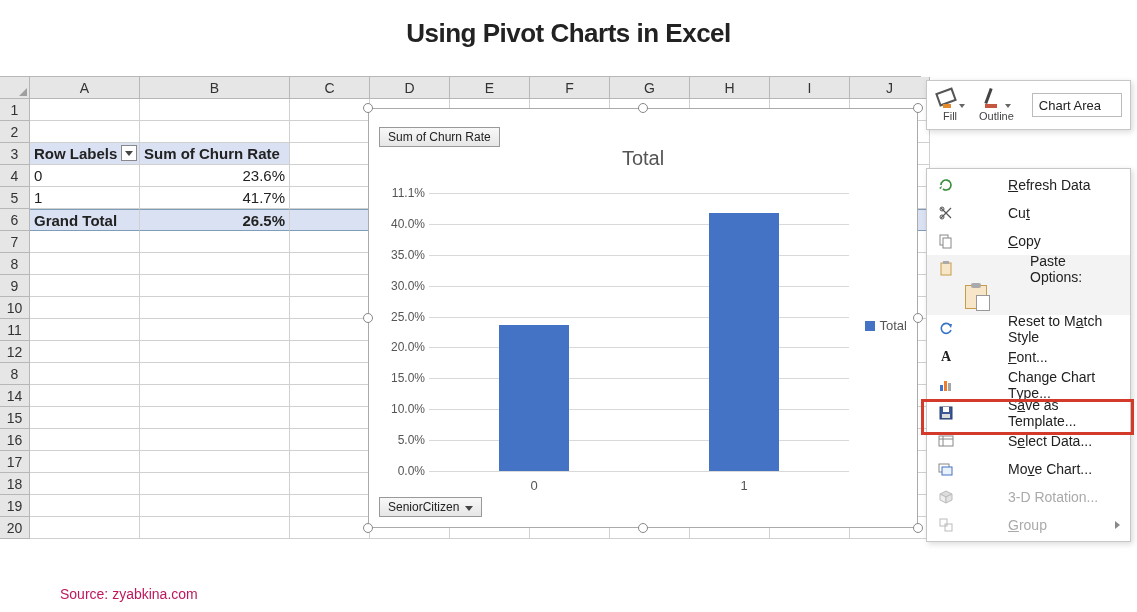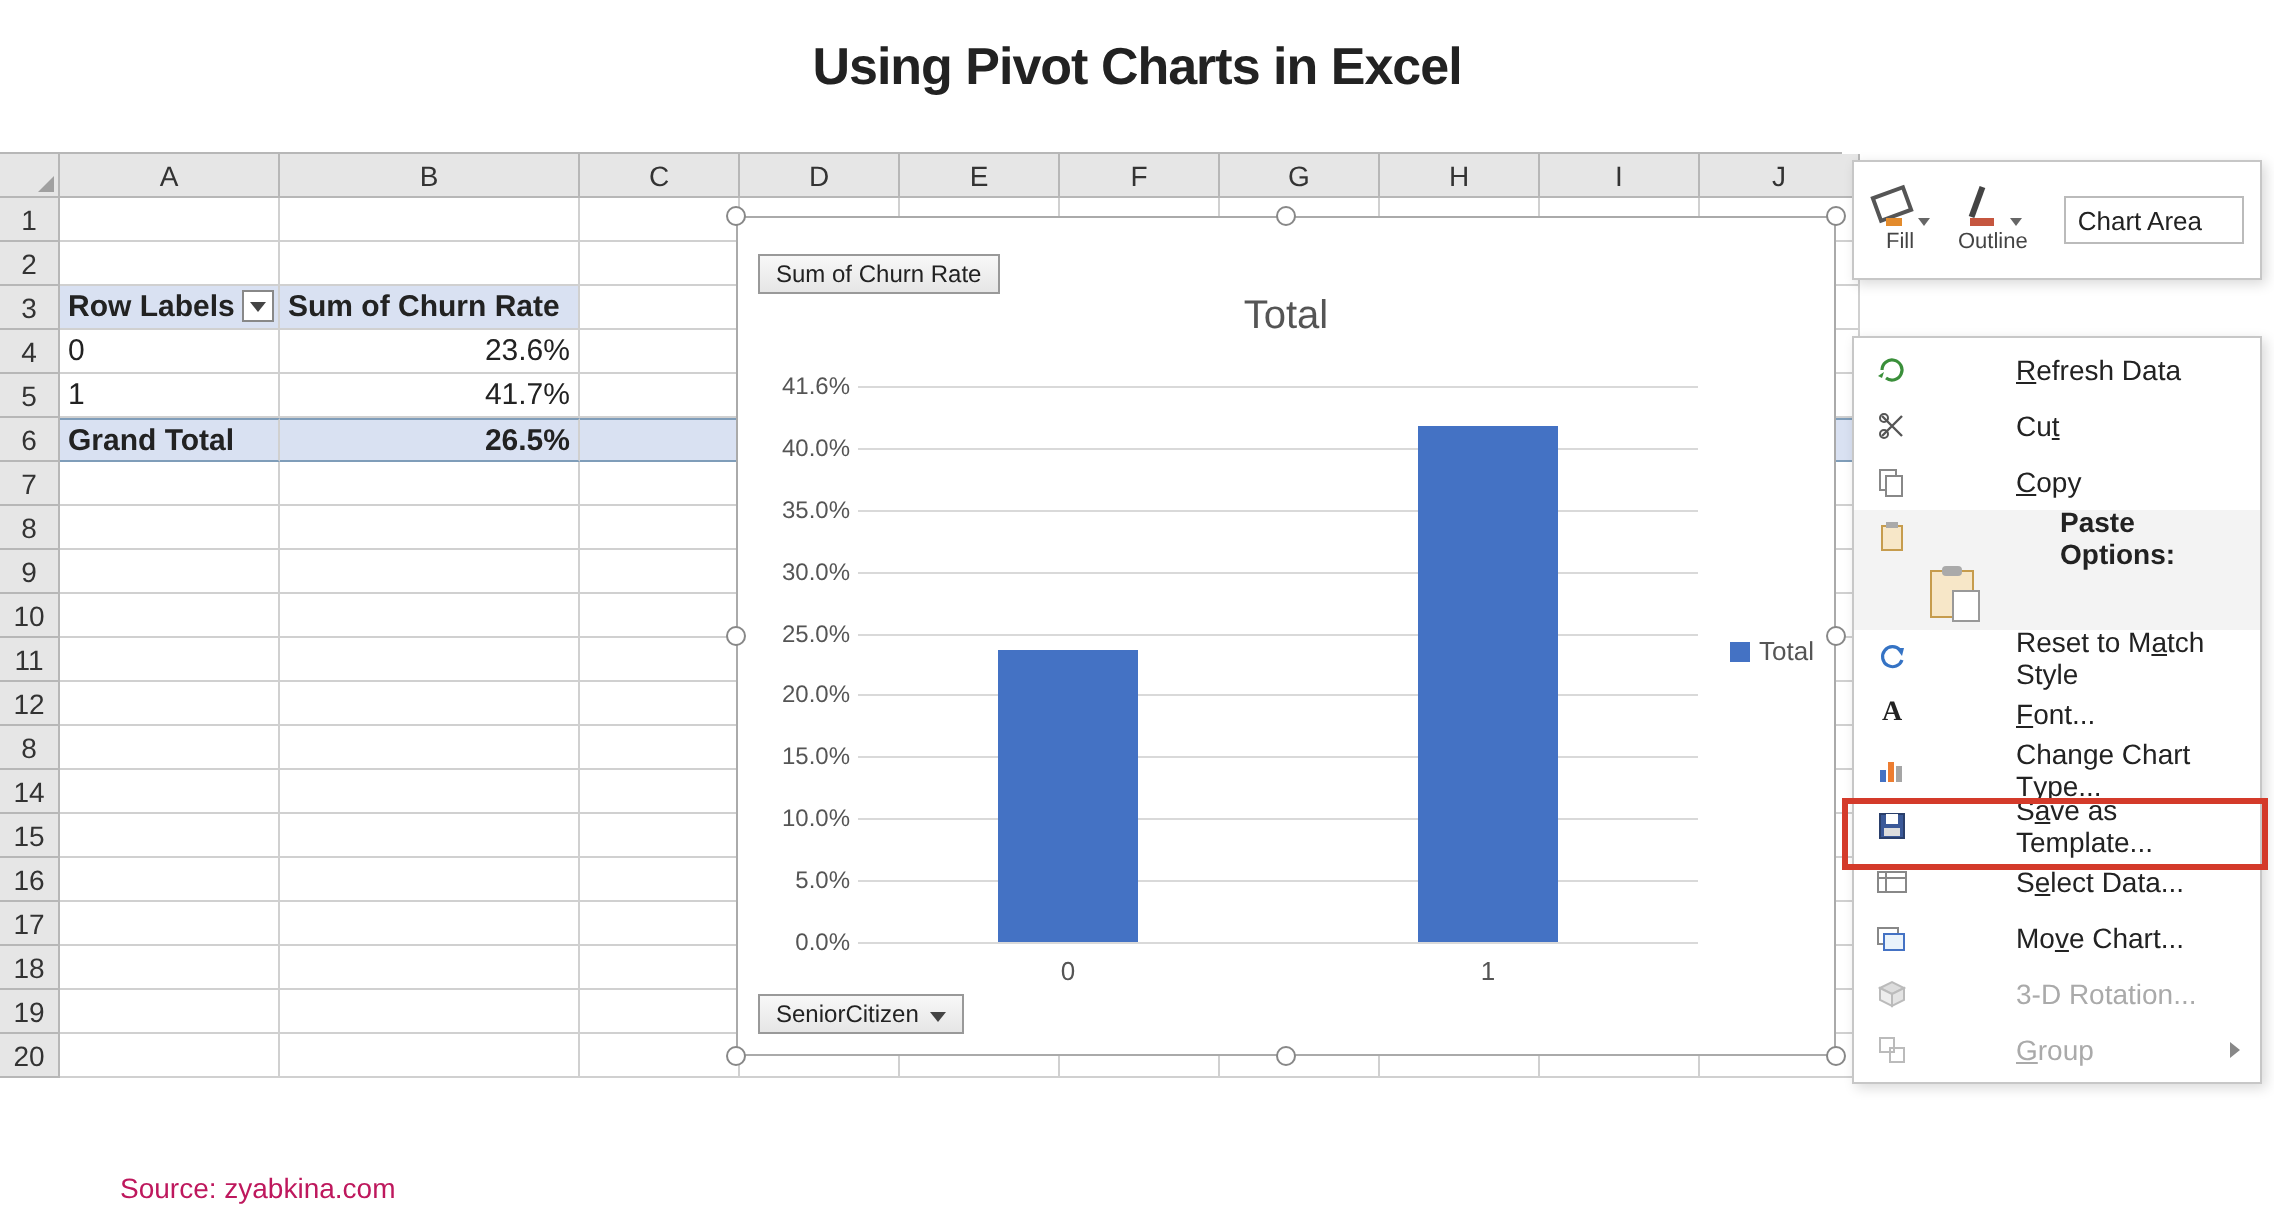--- a/index.html
+++ b/index.html
@@ -115,21 +115,21 @@
   .ytick { position: absolute; left: -48px; width: 44px; text-align: right; font-size: 12px; color: #555; }
   .grid { position: absolute; left: 0; right: 0; height: 1px; background: #d9d9d9; }
   .bar { position: absolute; bottom: 0; width: 70px; background: #4472c4; }
   .xtick { position: absolute; bottom: -22px; font-size: 13px; color: #555; width: 70px; text-align: center; }
   .legend { position: absolute; right: 10px; top: 50%; font-size: 13px; color: #555; display: flex; align-items: center; gap: 5px; }
   .legend .sw { width: 10px; height: 10px; background: #4472c4; }
 
   
   .mini-toolbar {
     position: absolute; top: 80px; left: 926px;
-    width: 205px; height: 60px; background: #fff;
+    width: 205px; height: 50px; background: #fff;
     border: 1px solid #c7c7c7; box-shadow: 2px 2px 6px rgba(0,0,0,0.15);
     display: flex; align-items: center; padding: 4px 8px; gap: 14px;
   }
   .mt-btn { display: flex; flex-direction: column; align-items: center; font-size: 11px; color: #444; gap: 2px; }
   .mt-ic { width: 22px; height: 20px; position: relative; }
   .fill-ic::before { content: ""; position: absolute; left: 2px; top: 2px; width: 14px; height: 10px; border: 2px solid #555; transform: rotate(-20deg); }
   .fill-ic::after { content: ""; position: absolute; left: 8px; bottom: 0; width: 8px; height: 4px; background: #e38b2c; }
   .outline-ic::before { content: ""; position: absolute; left: 6px; top: 0; width: 3px; height: 16px; background: #444; transform: rotate(20deg); }
   .outline-ic::after { content: ""; position: absolute; left: 4px; bottom: 0; width: 12px; height: 4px; background: #c5563f; }
   .mt-dd { width: 0; height: 0; border-left: 3px solid transparent; border-right: 3px solid transparent; border-top: 4px solid #666; display: inline-block; margin-left: 2px; }
@@ -151,21 +151,21 @@
   }
   .ctx .ic { width: 18px; height: 18px; display: flex; align-items: center; justify-content: center; flex: 0 0 18px; }
   .ctx .label { flex: 1; margin-left: 43px; }
   .ctx .label u { text-decoration: underline; }
   .ctx .disabled { color: #aaa; }
   .ctx .sub::after {
     content: ""; margin-left: auto; width: 0; height: 0;
     border-top: 4px solid transparent; border-bottom: 4px solid transparent;
     border-left: 5px solid #888;
   }
-  .ctx .bold-item { font-weight: 700; background: #f3f3f3; gap: 32px; }
+  .ctx .bold-item { font-weight: 400; background: #f3f3f3; gap: 32px; }
   .ctx .paste-opts { padding: 2px 10px 6px 38px; background: #f3f3f3; }
   .clip-ic { width: 22px; height: 24px; border: 1px solid #c69c4d; background: #f7e7c8; position: relative; }
   .clip-ic::before { content: ""; position: absolute; top: -3px; left: 5px; width: 10px; height: 5px; background: #aaa; border-radius: 2px; }
   .clip-ic::after { content: ""; position: absolute; right: -4px; bottom: -3px; width: 12px; height: 14px; background: #fff; border: 1px solid #999; }
 
   .hl-box {
     position: absolute; border: 3px solid #d43a2a; pointer-events: none;
   }
 
   .source {
@@ -486,21 +486,21 @@
       <div class="ytick" style="top: 147.444px;">20.0%</div>
       <div class="grid" style="top: 123.556px;"></div>
       <div class="ytick" style="top: 116.556px;">25.0%</div>
       <div class="grid" style="top: 92.6667px;"></div>
       <div class="ytick" style="top: 85.6667px;">30.0%</div>
       <div class="grid" style="top: 61.7778px;"></div>
       <div class="ytick" style="top: 54.7778px;">35.0%</div>
       <div class="grid" style="top: 30.8889px;"></div>
       <div class="ytick" style="top: 23.8889px;">40.0%</div>
       <div class="grid" style="top: 0px;"></div>
-      <div class="ytick" style="top: -7px;">41.6%</div>
+      <div class="ytick" style="top: -7px;">11.1%</div>
       <div class="bar" style="height: 145.796px; left: 70px;"></div>
       <div class="xtick" style="left: 70px;">0</div>
       <div class="bar" style="height: 257.613px; left: 280px;"></div>
       <div class="xtick" style="left: 280px;">1</div>
     </div>
 
   <div class="legend">
     <span class="sw"></span>
     <span>Total</span>
   </div>

